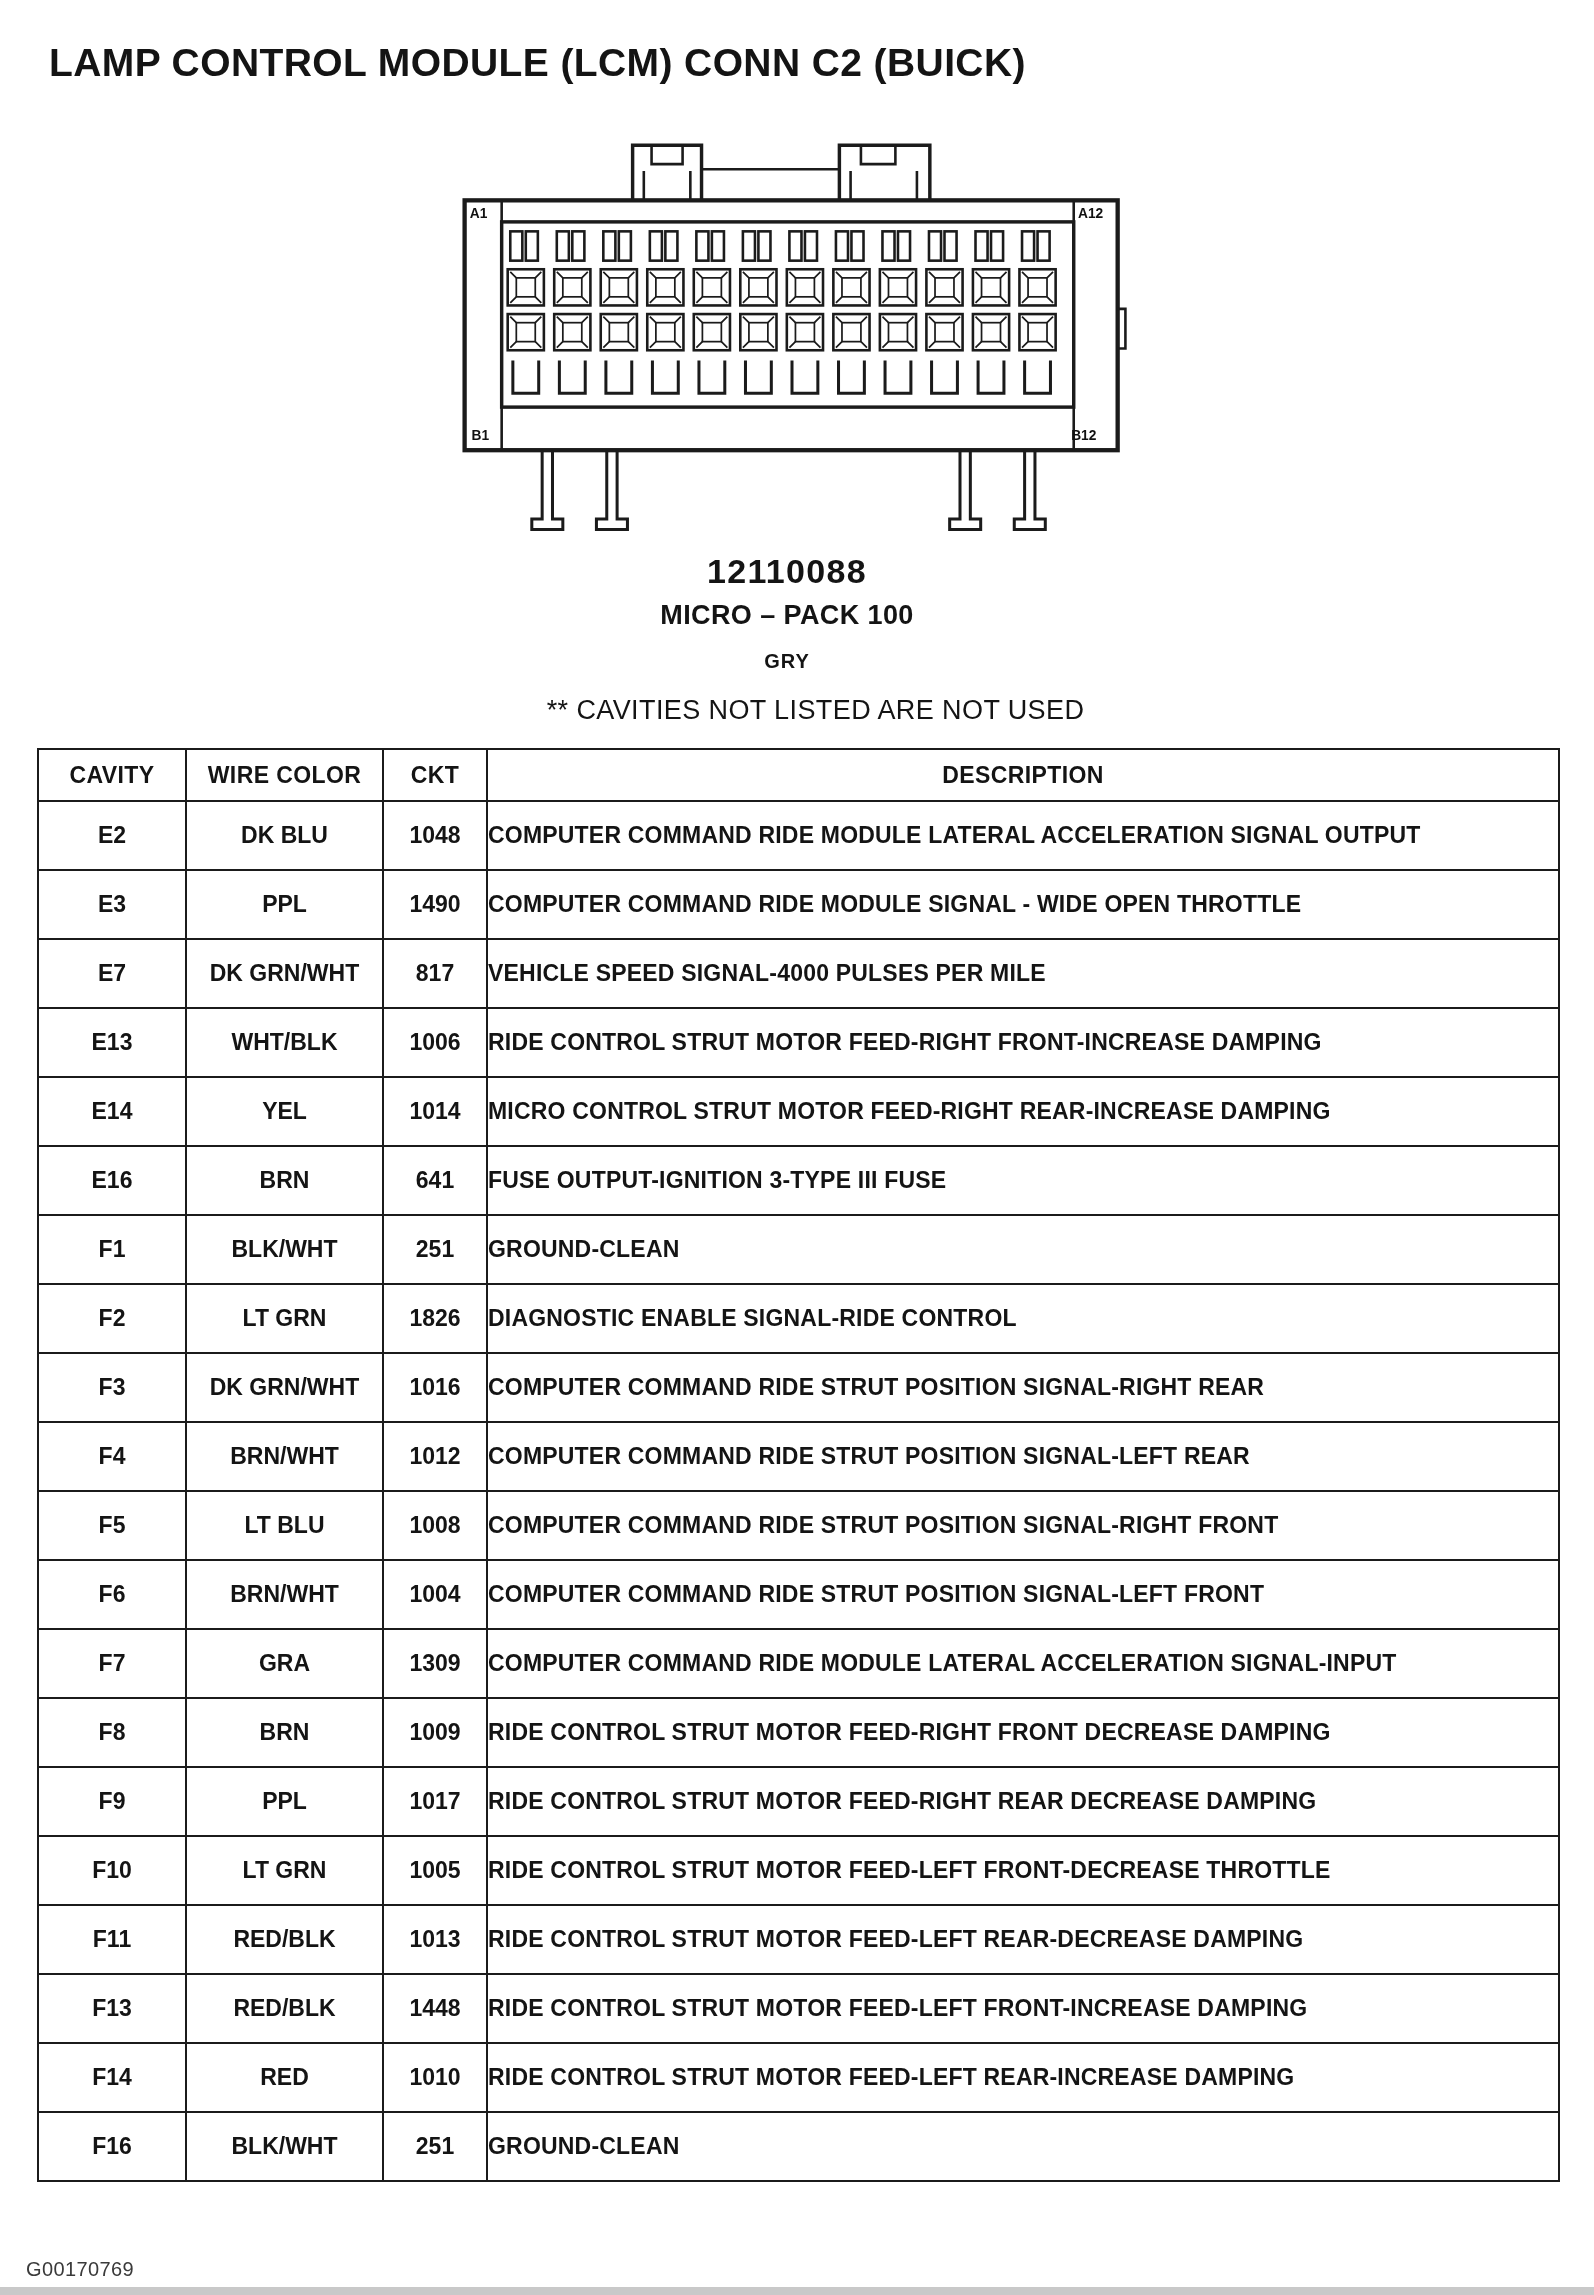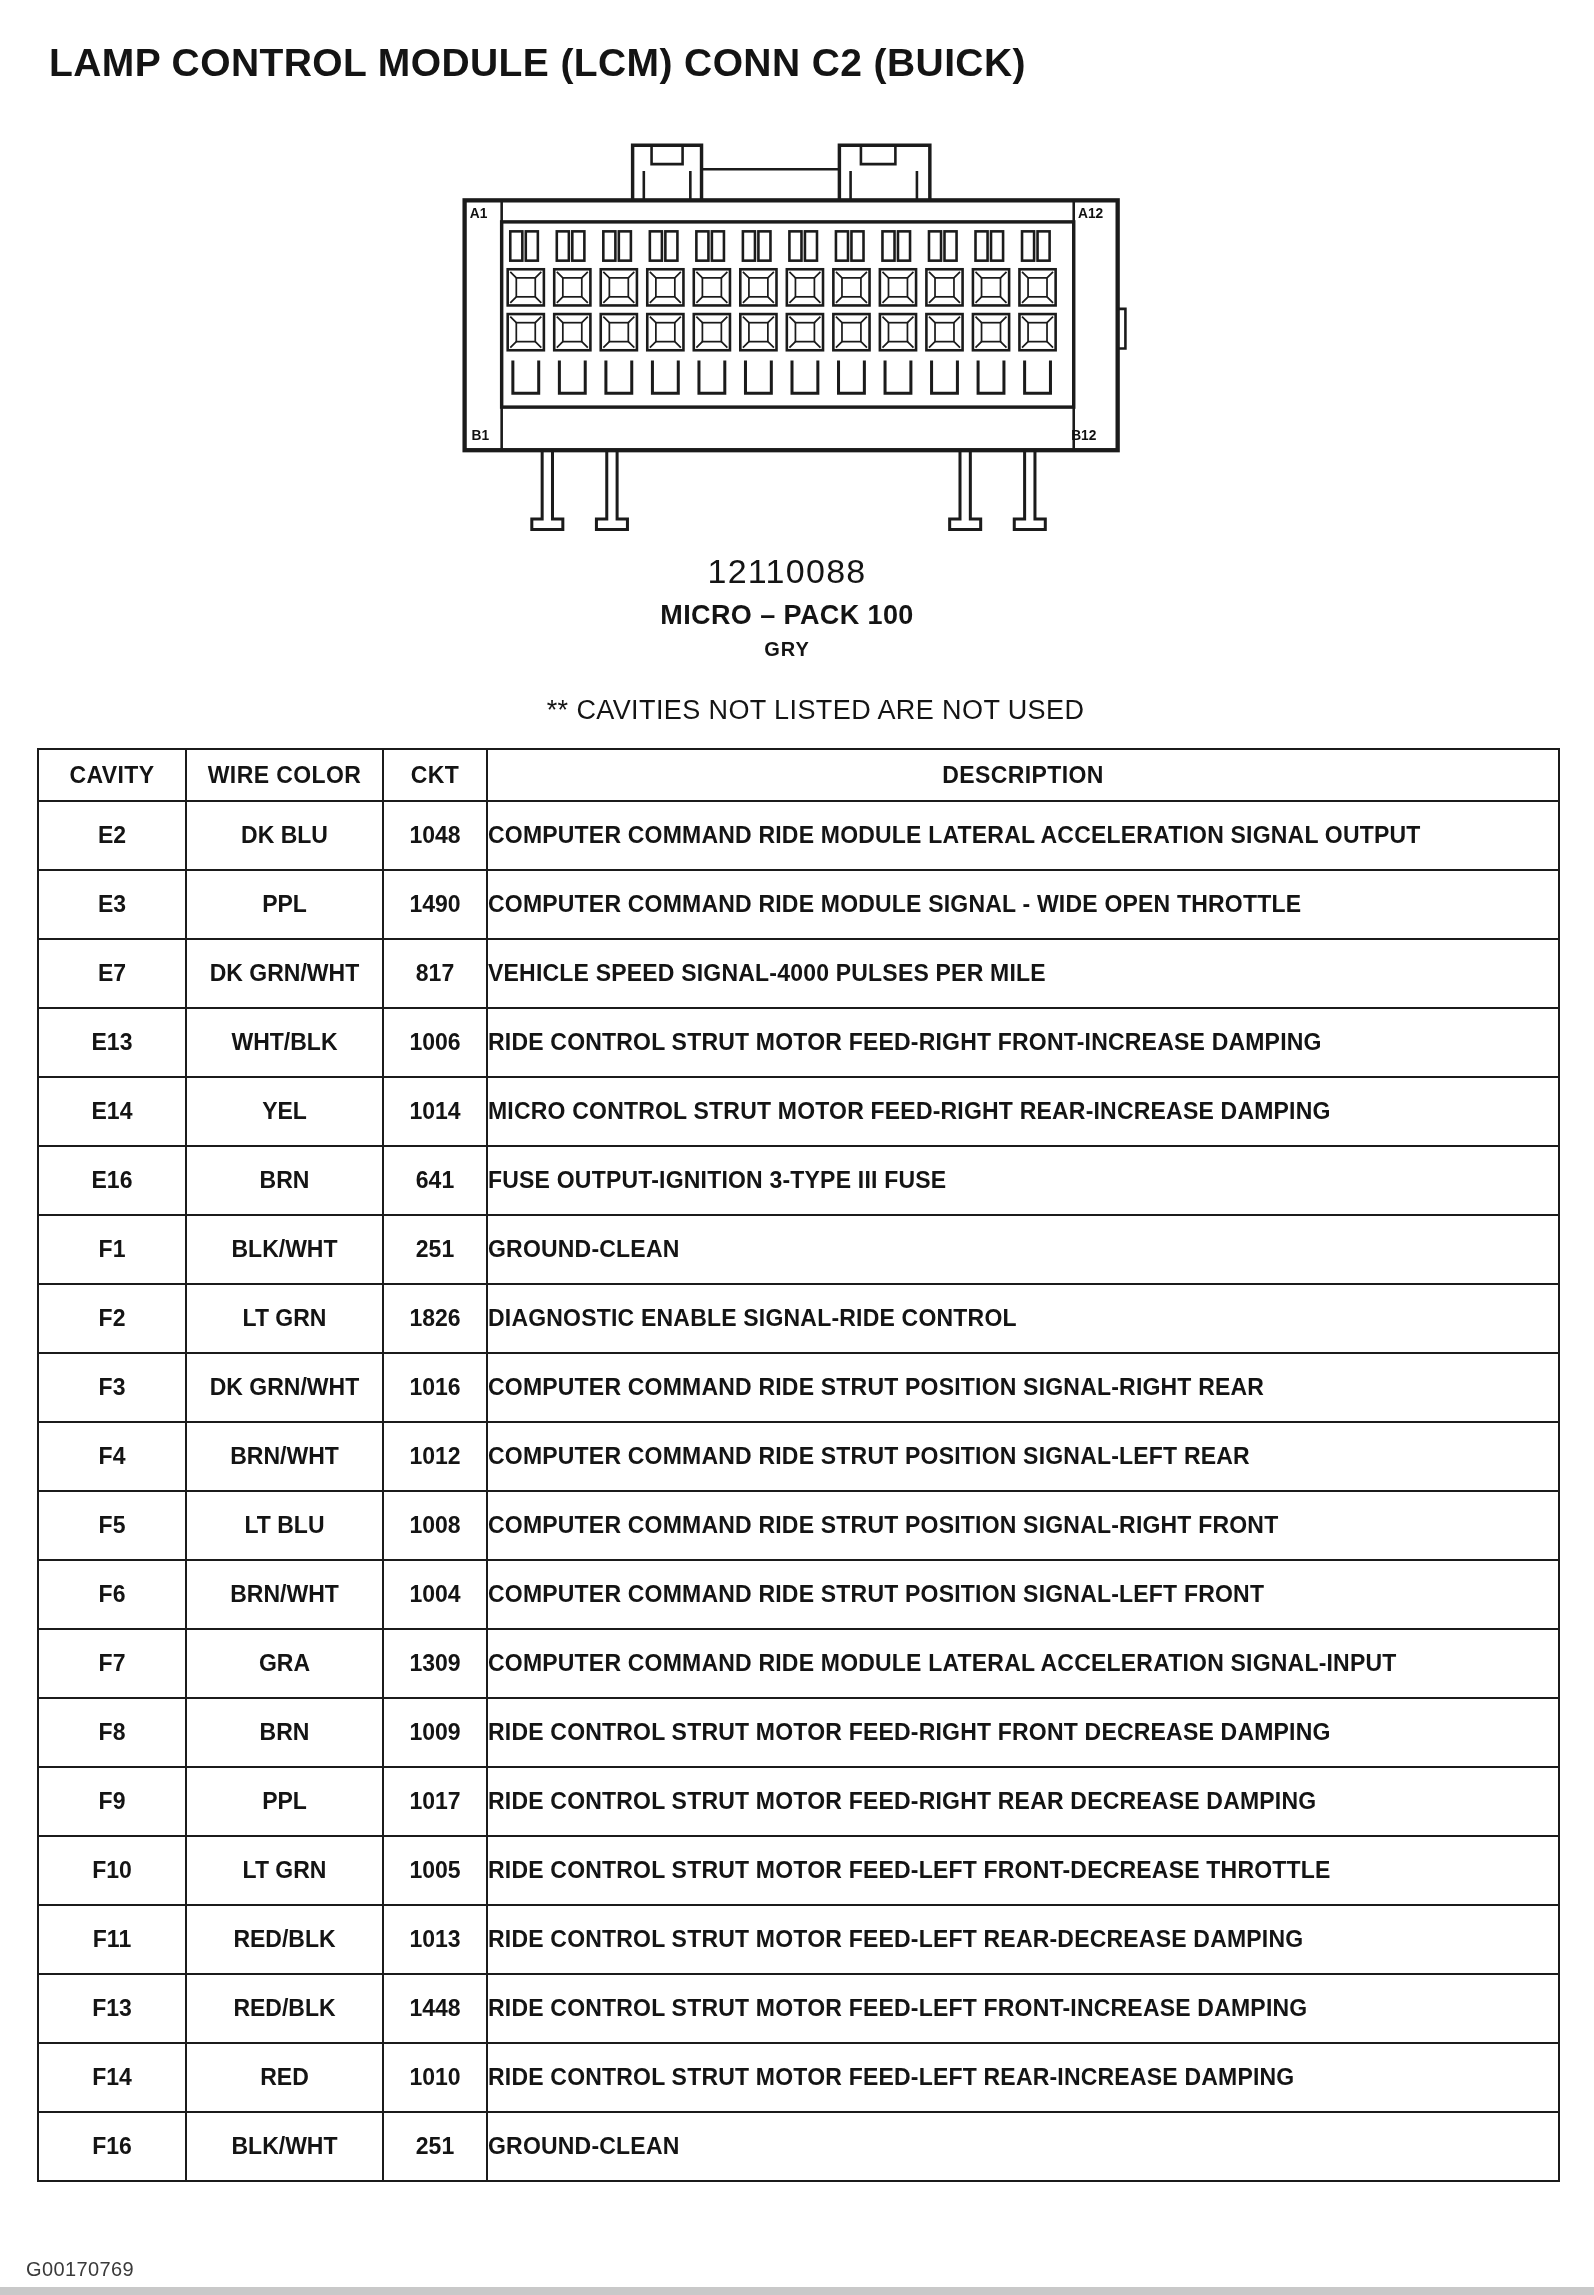--- a/index.html
+++ b/index.html
@@ -11,23 +11,23 @@
     color:#141414;
     overflow:hidden;
   }
   .page-title {
     position:absolute; left:49px; top:41px;
     font-size:39px; font-weight:700; letter-spacing:0.4px;
     white-space:nowrap;
   }
   .connector-figure { position:absolute; left:456px; top:140px; width:672px; height:405px; }
   .caption-block { position:absolute; left:442px; top:552px; width:690px; text-align:center; }
-  .part-number { font-size:34px; font-weight:400; letter-spacing:1.3px; }
+  .part-number { font-size:34px; font-weight:700; letter-spacing:1.3px; }
   .series-name { margin-top:8.6px; font-size:27px; font-weight:700; letter-spacing:0.4px; }
-  .connector-color { margin-top:7px; font-size:20px; font-weight:700; letter-spacing:0.9px; }
+  .connector-color { margin-top:19px; font-size:20px; font-weight:700; letter-spacing:0.9px; }
   .note {
     position:absolute; left:0; top:695px; width:1595px;
     text-align:center; font-size:27px; font-weight:400; letter-spacing:0.4px;padding-left:36px;
   }
   table.pinout {
     position:absolute; left:37px; top:748px;
     width:1522px;
     border-collapse:collapse;
     table-layout:fixed;
   }

